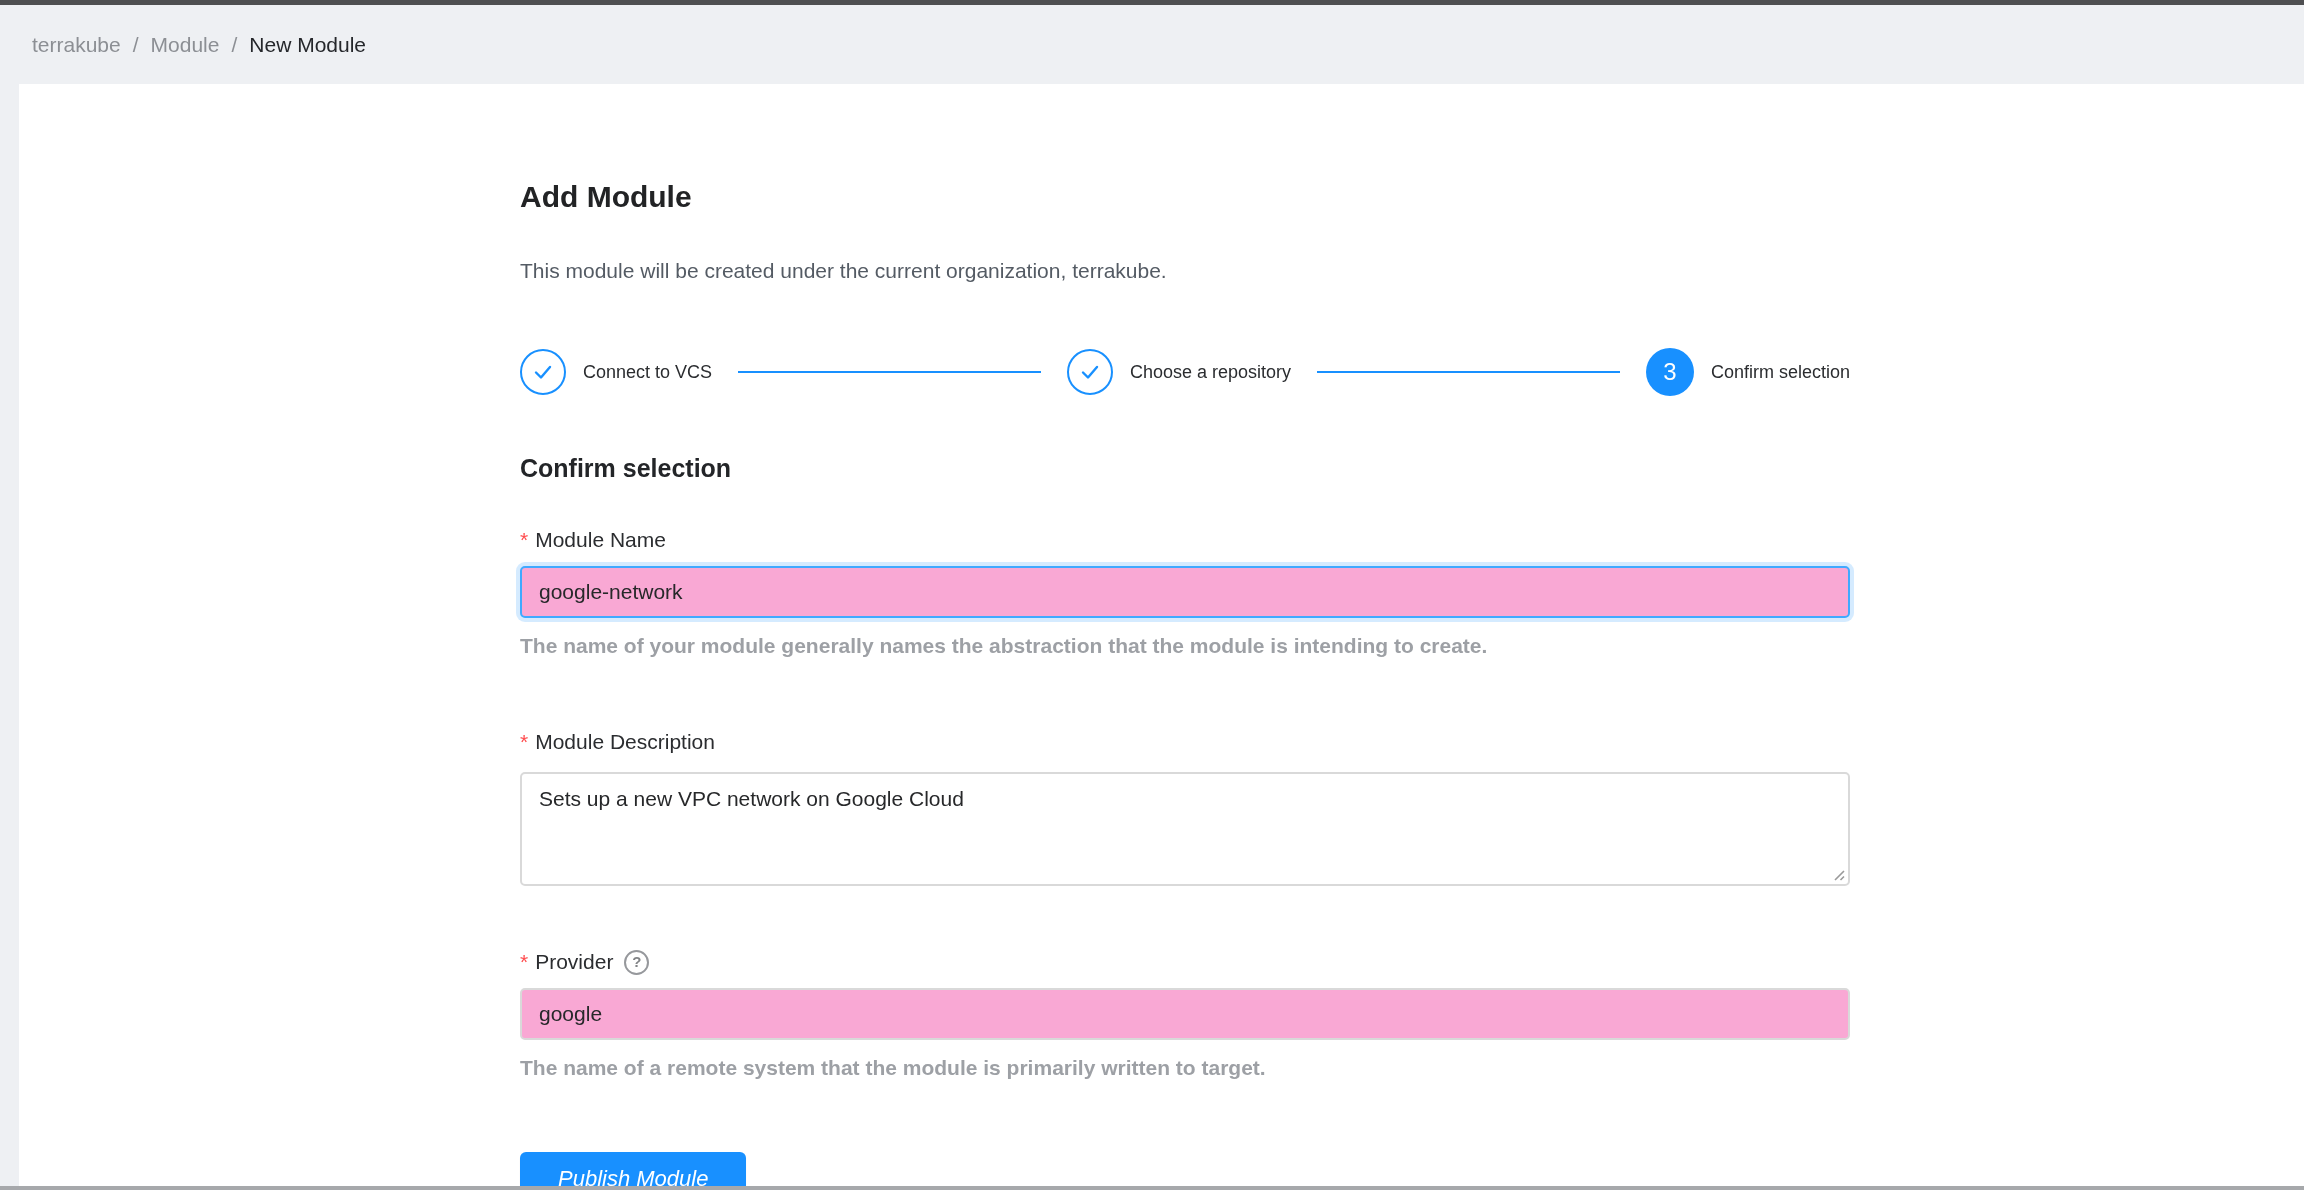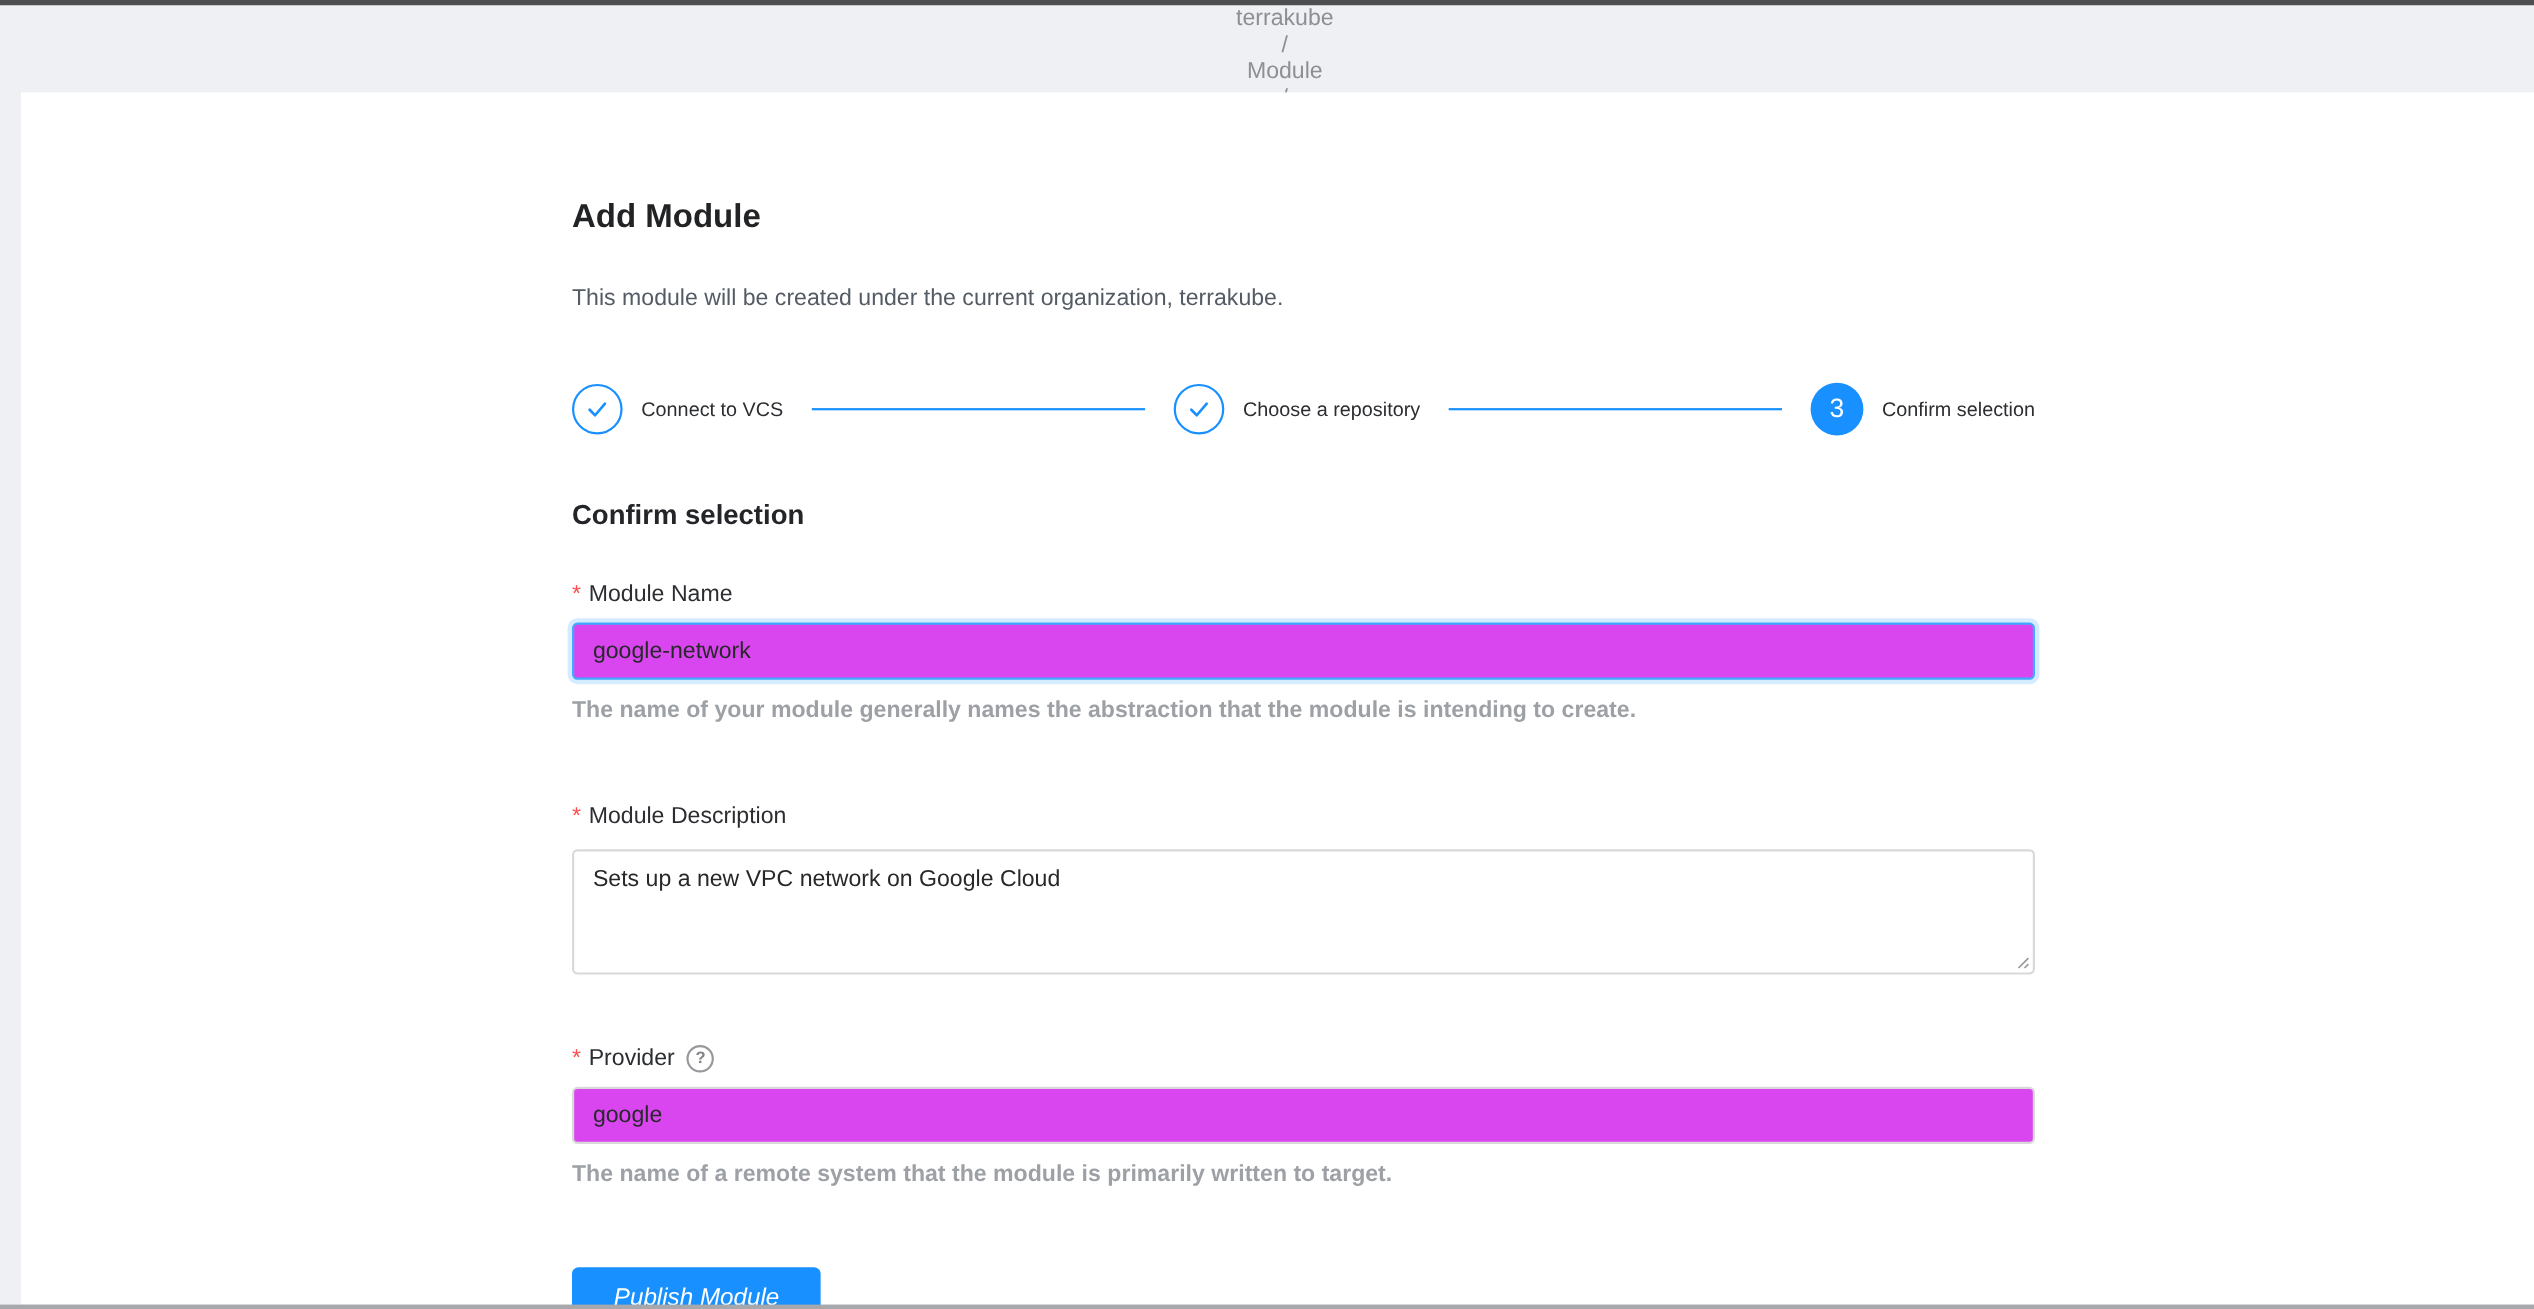--- a/index.html
+++ b/index.html
@@ -17,21 +17,20 @@
   .window-edge-bottom {
     position: absolute; bottom: 0; left: 0; right: 0; height: 4px;
     background: #a6a8ab;
   }
   .breadcrumb-bar {
     position: absolute; top: 5px; left: 0; right: 0; height: 79px;
     background: #eef0f3;
     display: flex; align-items: center;
     padding-left: 32px;
     font-size: 21px;
-    flex-direction: column;
   }
   .crumb { color: #8c8f94; cursor: pointer; }
   .crumb-sep { color: #8c8f94; margin: 0 12px; }
   .crumb-current { color: #25272b; }
   .card {
     position: absolute; left: 19px; right: 0; top: 84px; bottom: 4px;
     background: #ffffff;
     padding-left: 15px;
   }
   .content {
@@ -90,21 +89,21 @@
   .label-mt-1 { margin-top: 42px; }
   .label-mt-2 { margin-top: 68px; }
   .label-mt-3 { margin-top: 62px; }
   .text-input {
     display: block; width: 1330px; height: 52px;
     margin-top: 12px;
     border: 2px solid #d9d9d9; border-radius: 5px;
     padding: 0 17px;
     font-family: "Liberation Sans", "DejaVu Sans", sans-serif;
     font-size: 21px; color: #27282a;
-    background: #d946ef; outline: none;
+    background: #f9a8d4; outline: none;
   }
   .text-input.focused {
     border-color: #40a9ff;
     box-shadow: 0 0 0 4px rgba(24, 144, 255, 0.18);
   }
   .textarea-wrap { position: relative; width: 1330px; margin-top: 16px; }
   .text-area {
     display: block; width: 1330px; height: 114px;
     border: 2px solid #d9d9d9; border-radius: 5px;
     padding: 11px 17px;

